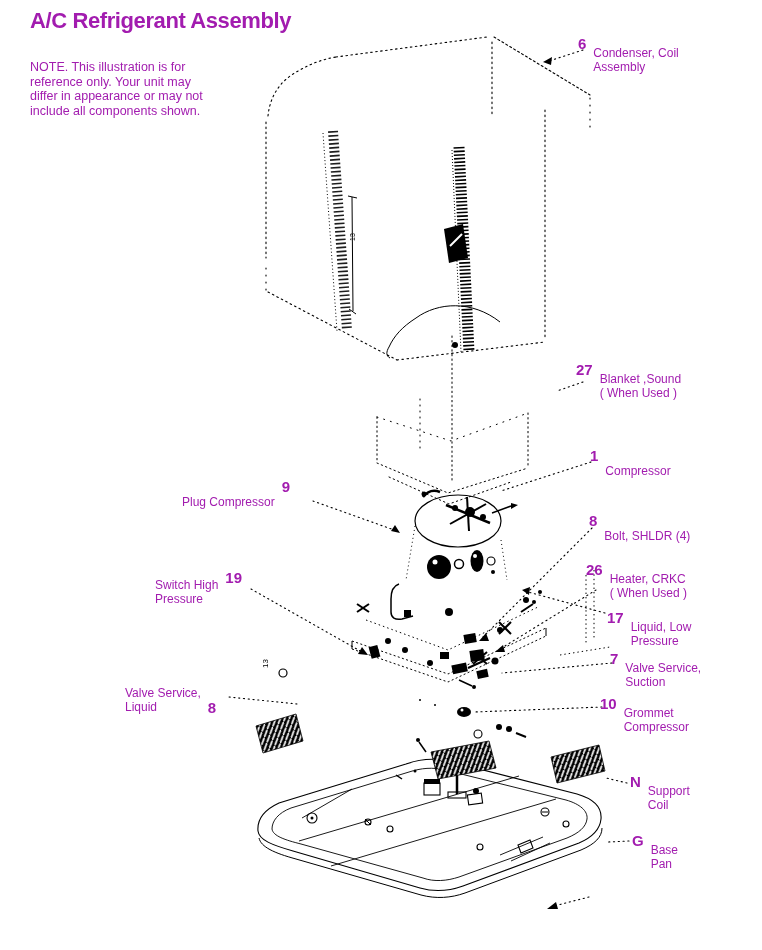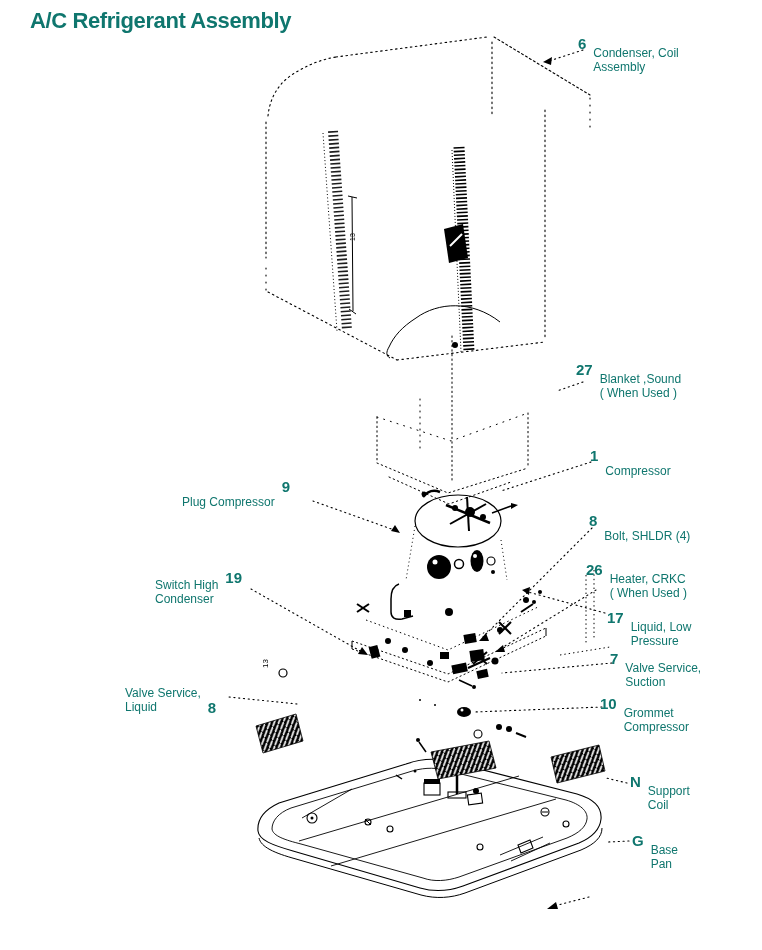--- a/index.html
+++ b/index.html
@@ -1,17 +1,17 @@
 <!DOCTYPE html>
 <html><head>
 <meta charset="utf-8">
 <style>
   html,body{margin:0;padding:0;background:#fff;}
   .page{position:relative;width:762px;height:950px;background:#ffffff;
-        font-family:"Liberation Sans",sans-serif;color:#0f766e;overflow:hidden;}
+        font-family:"Liberation Sans",sans-serif;color:#a21caf;overflow:hidden;}
   .diagram-svg{position:absolute;left:0;top:0;}
   .title{position:absolute;left:30px;top:8px;font-size:22px;font-weight:bold;letter-spacing:-0.4px;}
   .note{position:absolute;left:30px;top:60px;font-size:12.5px;line-height:14.5px;white-space:pre-line;}
   .lbl{position:absolute;display:flex;gap:7px;font-size:12px;line-height:13.5px;}
   .lbl .num{font-size:15px;font-weight:bold;line-height:1;margin-top:5px;}
   .lbl .txt{white-space:pre-line;margin-top:16px;}
   .lbl.one .num{margin-top:-1px;}
   .lbl.numtop .num{margin-top:7px;}
   .lbl.numend .num{align-self:flex-end;margin-top:0;margin-bottom:-1px;}
 </style>
@@ -200,20 +200,24 @@
       <polygon points="547,909 556,902 558,909"></polygon>
     </g>
 
     <g fill="#000" font-family="Liberation Sans, sans-serif" font-size="8">
       <text x="268" y="668" transform="rotate(-90 268 668)">13</text>
       <text x="355" y="241" transform="rotate(-90 355 241)" font-size="7">13</text>
     </g>
   </svg>
 
   <div class="title">A/C Refrigerant Assembly</div>
+  <div class="note">NOTE. This illustration is for
+reference only. Your unit may
+differ in appearance or may not
+include all components shown.</div>
 
   <div class="lbl" style="left:578px;top:31px">
     <span class="num">6</span>
     <span class="txt">Condenser, Coil
 Assembly</span>
   </div>
 
   <div class="lbl" style="left:576px;top:357px">
     <span class="num">27</span>
     <span class="txt">Blanket ,Sound
@@ -236,21 +240,21 @@
   </div>
 
   <div class="lbl" style="left:586px;top:557px">
     <span class="num">26</span>
     <span class="txt">Heater, CRKC
 ( When Used )</span>
   </div>
 
   <div class="lbl numtop" style="left:155px;top:563px">
     <span class="txt">Switch High
-Condenser</span>
+Pressure</span>
     <span class="num">19</span>
   </div>
 
   <div class="lbl" style="left:607px;top:605px">
     <span class="num">17</span>
     <span class="txt">Liquid, Low
 Pressure</span>
   </div>
 
   <div class="lbl" style="left:610px;top:646px">

